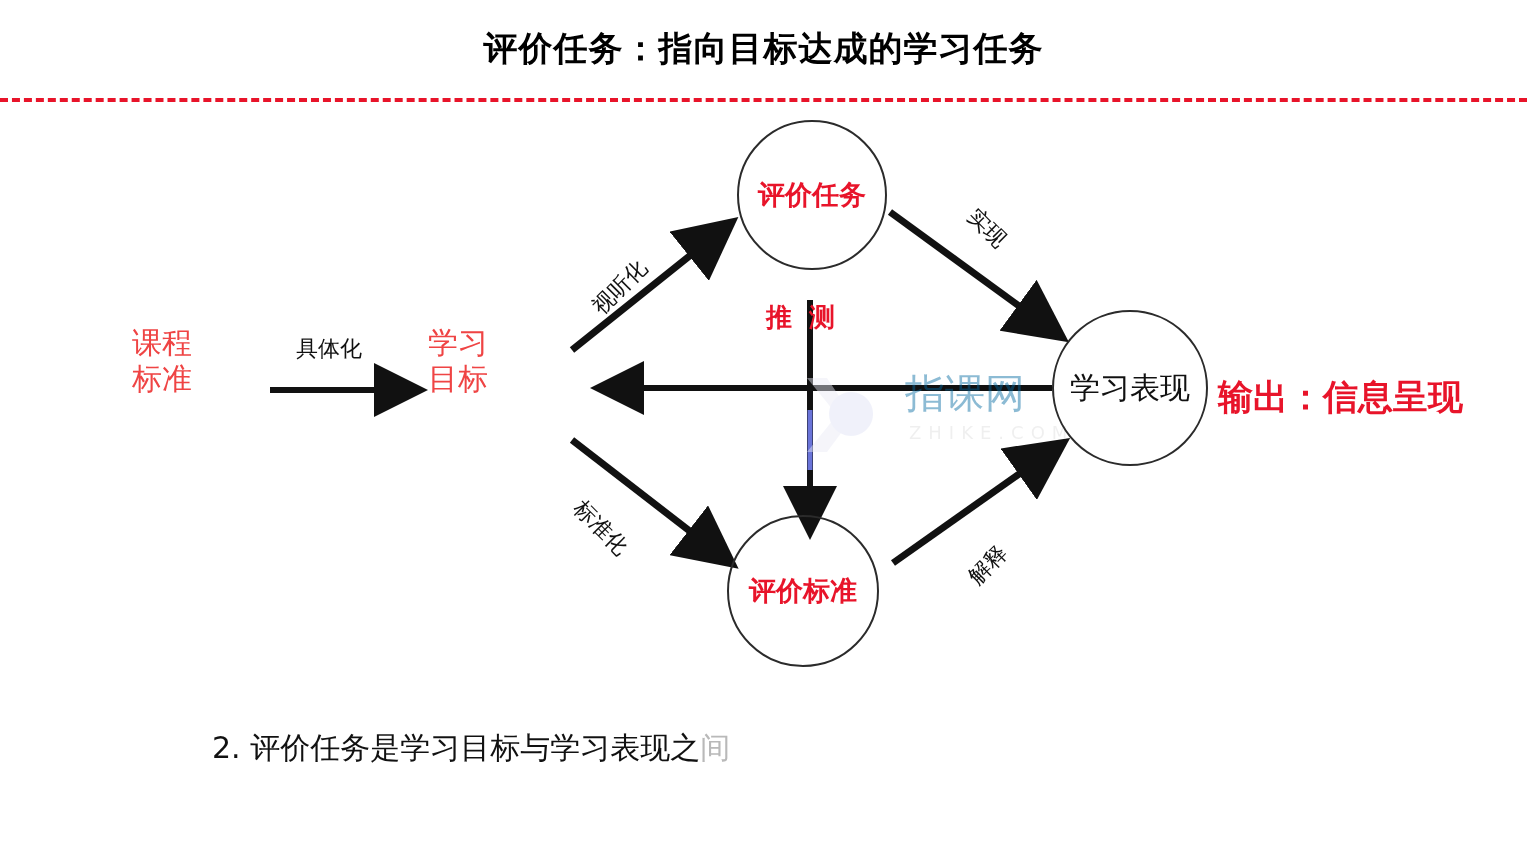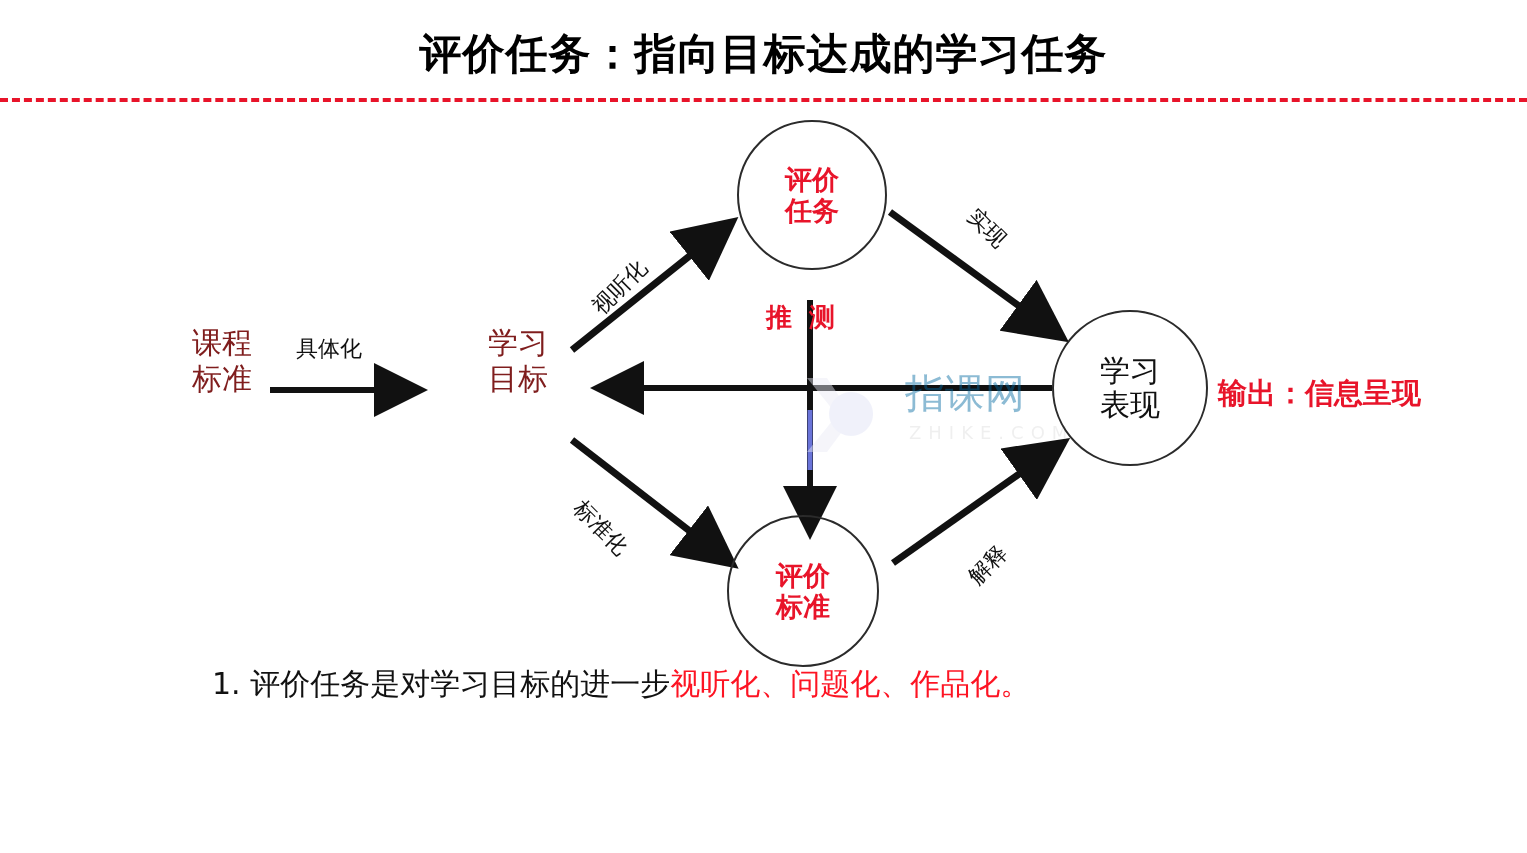--- a/index.html
+++ b/index.html
@@ -14,21 +14,21 @@
     background: #ffffff;
     font-family: "DejaVu Sans", "Liberation Sans", sans-serif;
     overflow: hidden;
   }
   .title {
     position: absolute;
     top: 26px;
     left: 0;
     width: 1527px;
     text-align: center;
-    font-size: 42px;
+    font-size: 34px;
     font-weight: bold;
     color: #000000;
     letter-spacing: 1px;
   }
   .divider {
     position: absolute;
     top: 98px;
     left: 0;
     width: 1527px;
     height: 0;
@@ -40,43 +40,42 @@
     left: 0;
     width: 1527px;
     height: 853px;
     pointer-events: none;
   }
   .node {
     position: absolute;
     display: flex;
     align-items: center;
     justify-content: center;
-    flex-direction: column;
     text-align: center;
     line-height: 1.15;
   }
   .circle {
     border: 2px solid #2b2b2b;
     border-radius: 50%;
     background: transparent;
   }
   .node-red {
     color: #e8142a;
     font-weight: bold;
     font-size: 27px;
   }
   .node-black {
     color: #111111;
     font-size: 30px;
   }
   .plain-text {
     position: absolute;
-    color: #7f1d1d;
+    color: #ef4444;
     font-size: 30px;
-    text-align: right;
+    text-align: left;
     line-height: 1.2;
   }
   .edge-label {
     position: absolute;
     font-size: 22px;
     color: #111111;
     white-space: nowrap;
   }
   .edge-label.rot-up {
     transform: rotate(-45deg);
@@ -91,21 +90,21 @@
     color: #e8142a;
     font-weight: bold;
     font-size: 26px;
     white-space: nowrap;
     letter-spacing: 4px;
   }
   .output-label {
     position: absolute;
     color: #e8142a;
     font-weight: bold;
-    font-size: 29px;
+    font-size: 35px;
     white-space: nowrap;
   }
   .bullet {
     position: absolute;
     font-size: 30px;
     color: #111111;
     white-space: nowrap;
   }
   .bullet .hl {
     color: #fd1423;
@@ -214,19 +213,19 @@
   <div class="edge-label rot-down" style="left:588px; top:494px;">标准化</div>
 
   <div class="edge-label rot-down" style="left:982px; top:202px;">实现</div>
 
   <div class="edge-label rot-up" style="left:962px; top:570px;">解释</div>
 
   <div class="red-label" style="left:766px; top:300px;">推  测</div>
 
   <div class="output-label" style="left:1218px; top:374px;">输出：信息呈现</div>
 
-  <div class="bullet" style="left:212px; top:664px;">
-    <span>1.</span>
-    <span>评价任务是对学习目标的进一步</span><span class="hl">视听化、问题化、作品化。</span>
-  </div>
-
+
+  <div class="bullet" style="left:212px; top:728px;">
+    <span>2.</span>
+    <span>评价任务是学习目标与学习表现之</span><span class="fade">间</span>
+  </div>
 
 </div>
 
 </body></html>

